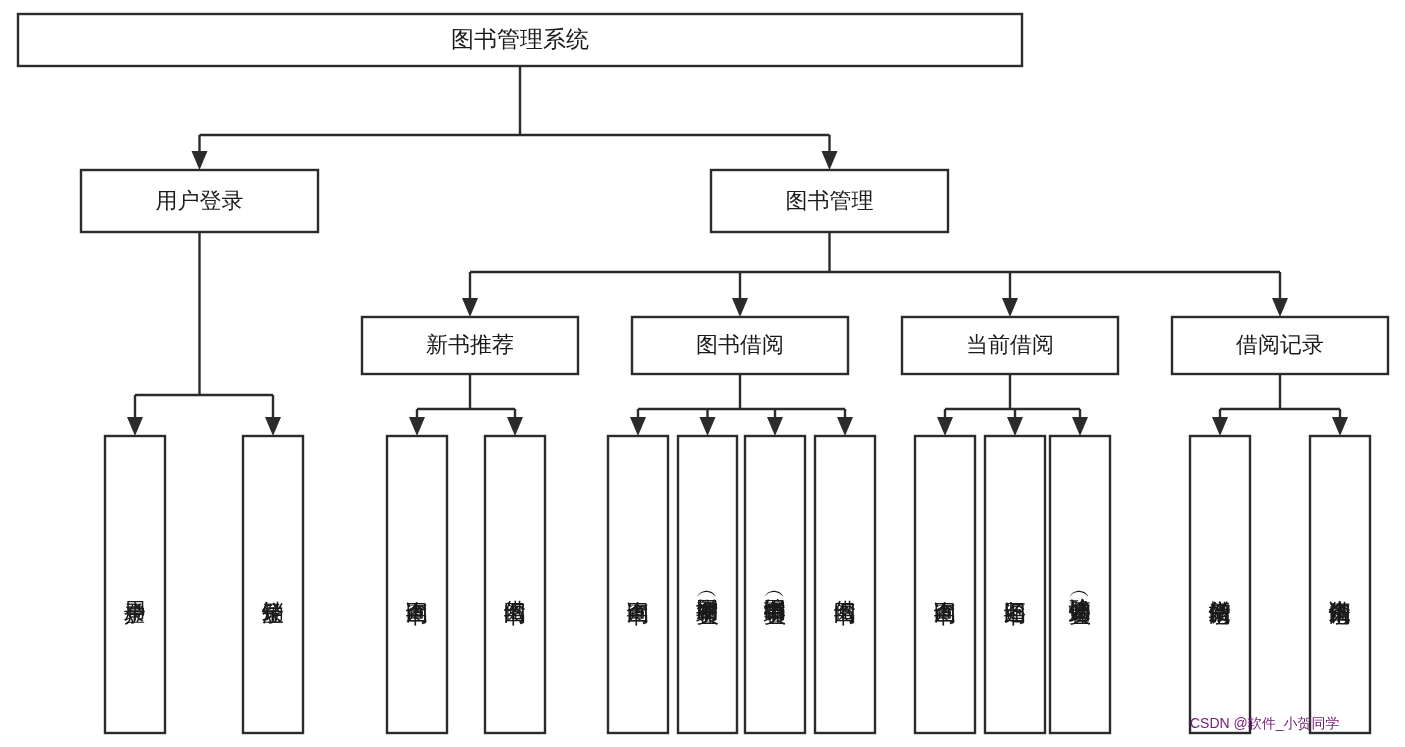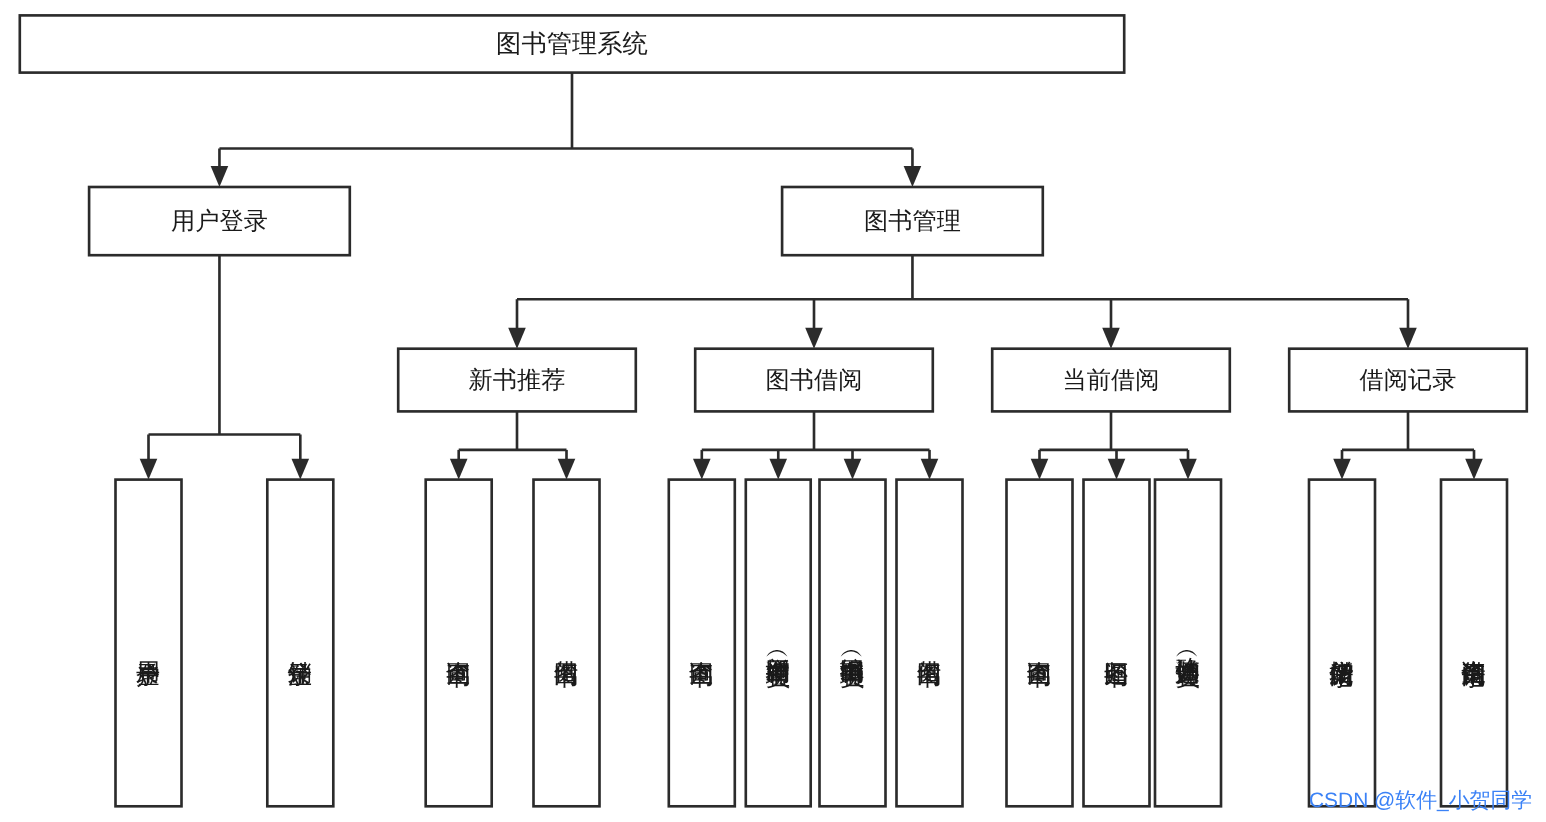--- a/index.html
+++ b/index.html
@@ -67,22 +67,22 @@
     align-items: center;
     justify-content: center;
     text-align: center;
     white-space: nowrap;
     pointer-events: none;
     user-select: none;
   }
   .watermark {
     position: absolute;
     font-family: "Liberation Sans", "DejaVu Sans", sans-serif;
-    font-size: 19px;
-    color: #3b82f6;
+    font-size: 14px;
+    color: #701a75;
     white-space: nowrap;
     user-select: none;
   }
 </style>
 </head>
 <body>
 
 <div id="diagram-root">
 
   <svg class="diagram-canvas" viewBox="0 0 1405 747">

